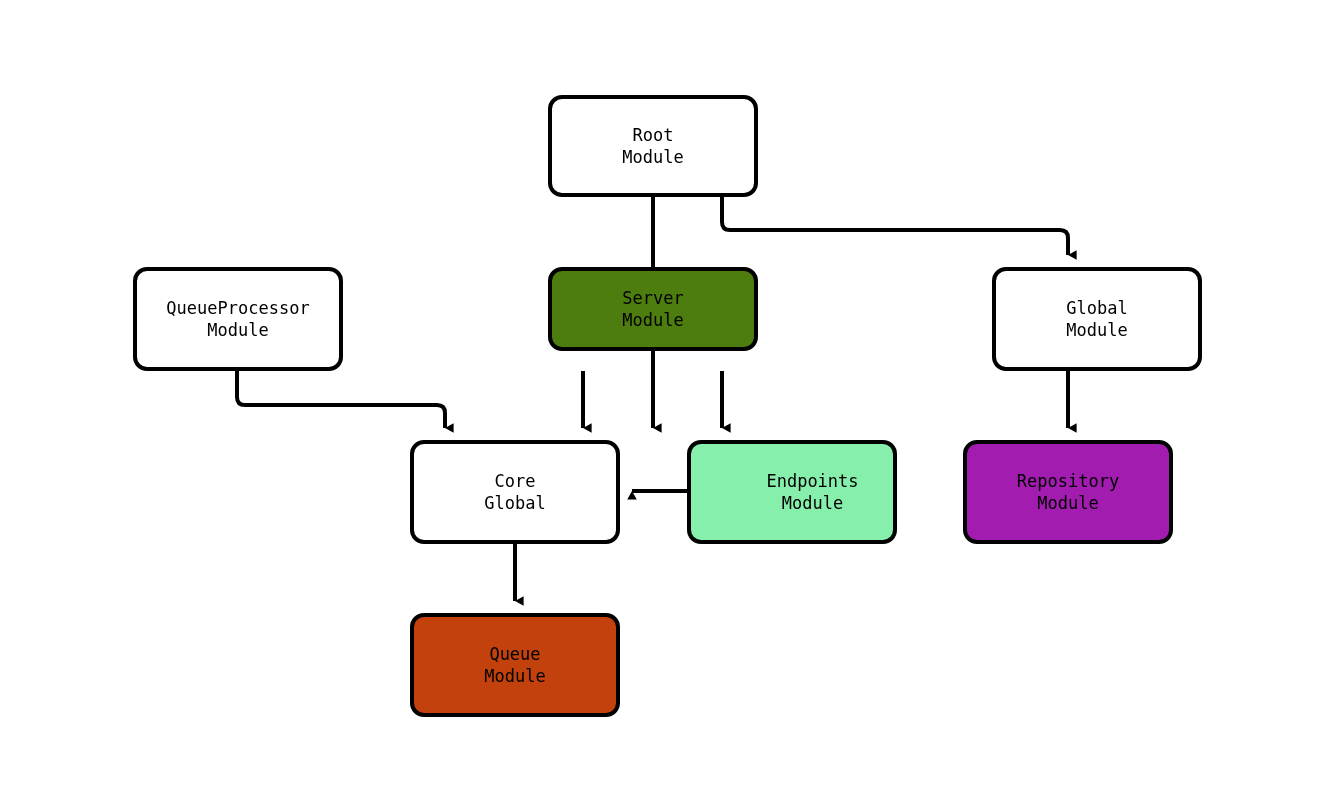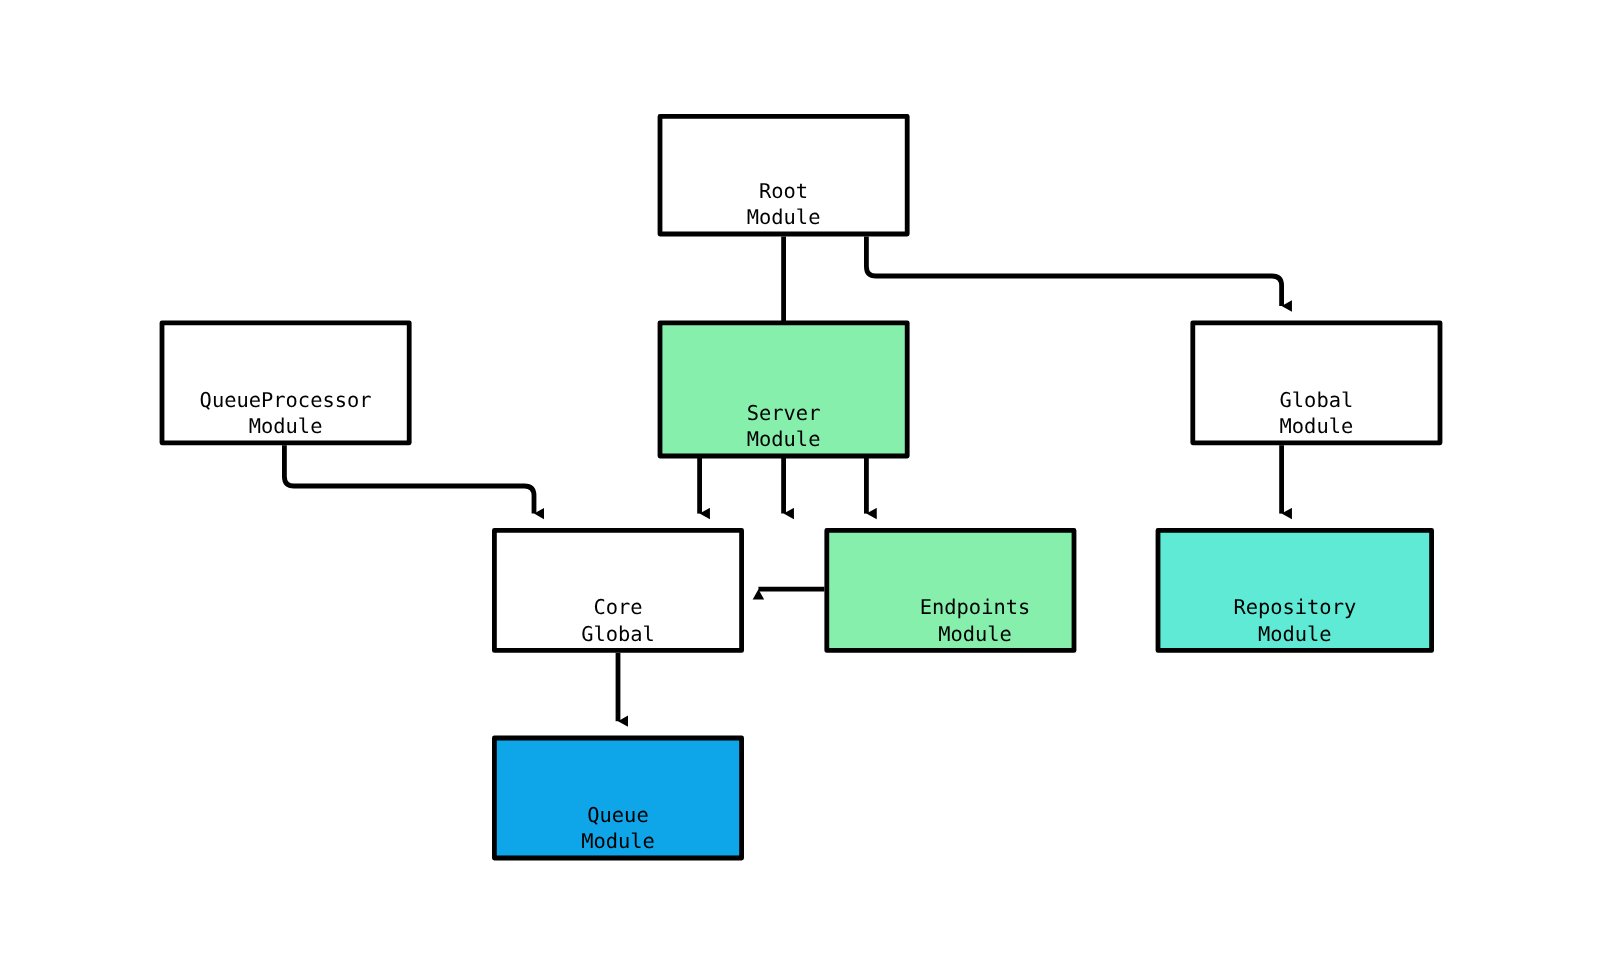--- a/index.html
+++ b/index.html
@@ -22,23 +22,23 @@
     left: 0;
     top: 0;
     width: 1337px;
     height: 809px;
   }
   .node {
     position: absolute;
     box-sizing: border-box;
     background: #ffffff;
     border: 4px solid #000000;
-    border-radius: 2px;
+    border-radius: 14px;
     display: flex;
-    align-items: flex-end;
+    align-items: center;
     justify-content: center;
     z-index: 2;
   }
   .node-label {
     font-family: "DejaVu Sans Mono", monospace;
     font-size: 17px;
     line-height: 22px;
     color: #000000;
     text-align: center;
     white-space: pre-line;
@@ -76,43 +76,43 @@
   <div class="node" style="left: 548px; top: 95px; width: 210px; height: 102px; background: rgb(255, 255, 255); border-color: rgb(0, 0, 0);">
     <span class="node-label" style="color: rgb(0, 0, 0);">Root
 Module</span>
   </div>
 
   <div class="node" style="left: 133px; top: 267px; width: 210px; height: 104px; background: rgb(255, 255, 255); border-color: rgb(0, 0, 0);">
     <span class="node-label" style="color: rgb(0, 0, 0);">QueueProcessor
 Module</span>
   </div>
 
-  <div class="node" style="left: 548px; top: 267px; width: 210px; height: 115px; background: #86efac; border-color: rgb(0, 0, 0);">
+  <div class="node" style="left: 548px; top: 267px; width: 210px; height: 84px; background: #4d7c0f; border-color: rgb(0, 0, 0);">
     <span class="node-label" style="color: rgb(0, 0, 0);">Server
 Module</span>
   </div>
 
   <div class="node" style="left: 992px; top: 267px; width: 210px; height: 104px; background: rgb(255, 255, 255); border-color: rgb(0, 0, 0);">
     <span class="node-label" style="color: rgb(0, 0, 0);">Global
 Module</span>
   </div>
 
   <div class="node" style="left: 410px; top: 440px; width: 210px; height: 104px; background: rgb(255, 255, 255); border-color: rgb(0, 0, 0);">
     <span class="node-label" style="color: rgb(0, 0, 0);">Core
 Global</span>
   </div>
 
   <div class="node" style="left: 687px; top: 440px; width: 210px; height: 104px; background: #86efac; border-color: rgb(0, 0, 0); padding-left: 41px;">
     <span class="node-label" style="color: rgb(0, 0, 0);">Endpoints
 Module</span>
   </div>
 
-  <div class="node" style="left: 963px; top: 440px; width: 232px; height: 104px; background: #5eead4; border-color: rgb(0, 0, 0);">
+  <div class="node" style="left: 963px; top: 440px; width: 210px; height: 104px; background: #a21caf; border-color: rgb(0, 0, 0);">
     <span class="node-label" style="color: rgb(0, 0, 0);">Repository
 Module</span>
   </div>
 
-  <div class="node" style="left: 410px; top: 613px; width: 210px; height: 104px; background: #0ea5e9; border-color: rgb(0, 0, 0);">
+  <div class="node" style="left: 410px; top: 613px; width: 210px; height: 104px; background: #c2410c; border-color: rgb(0, 0, 0);">
     <span class="node-label" style="color: rgb(0, 0, 0);">Queue
 Module</span>
   </div>
 
 </div>
 
 </body></html>

